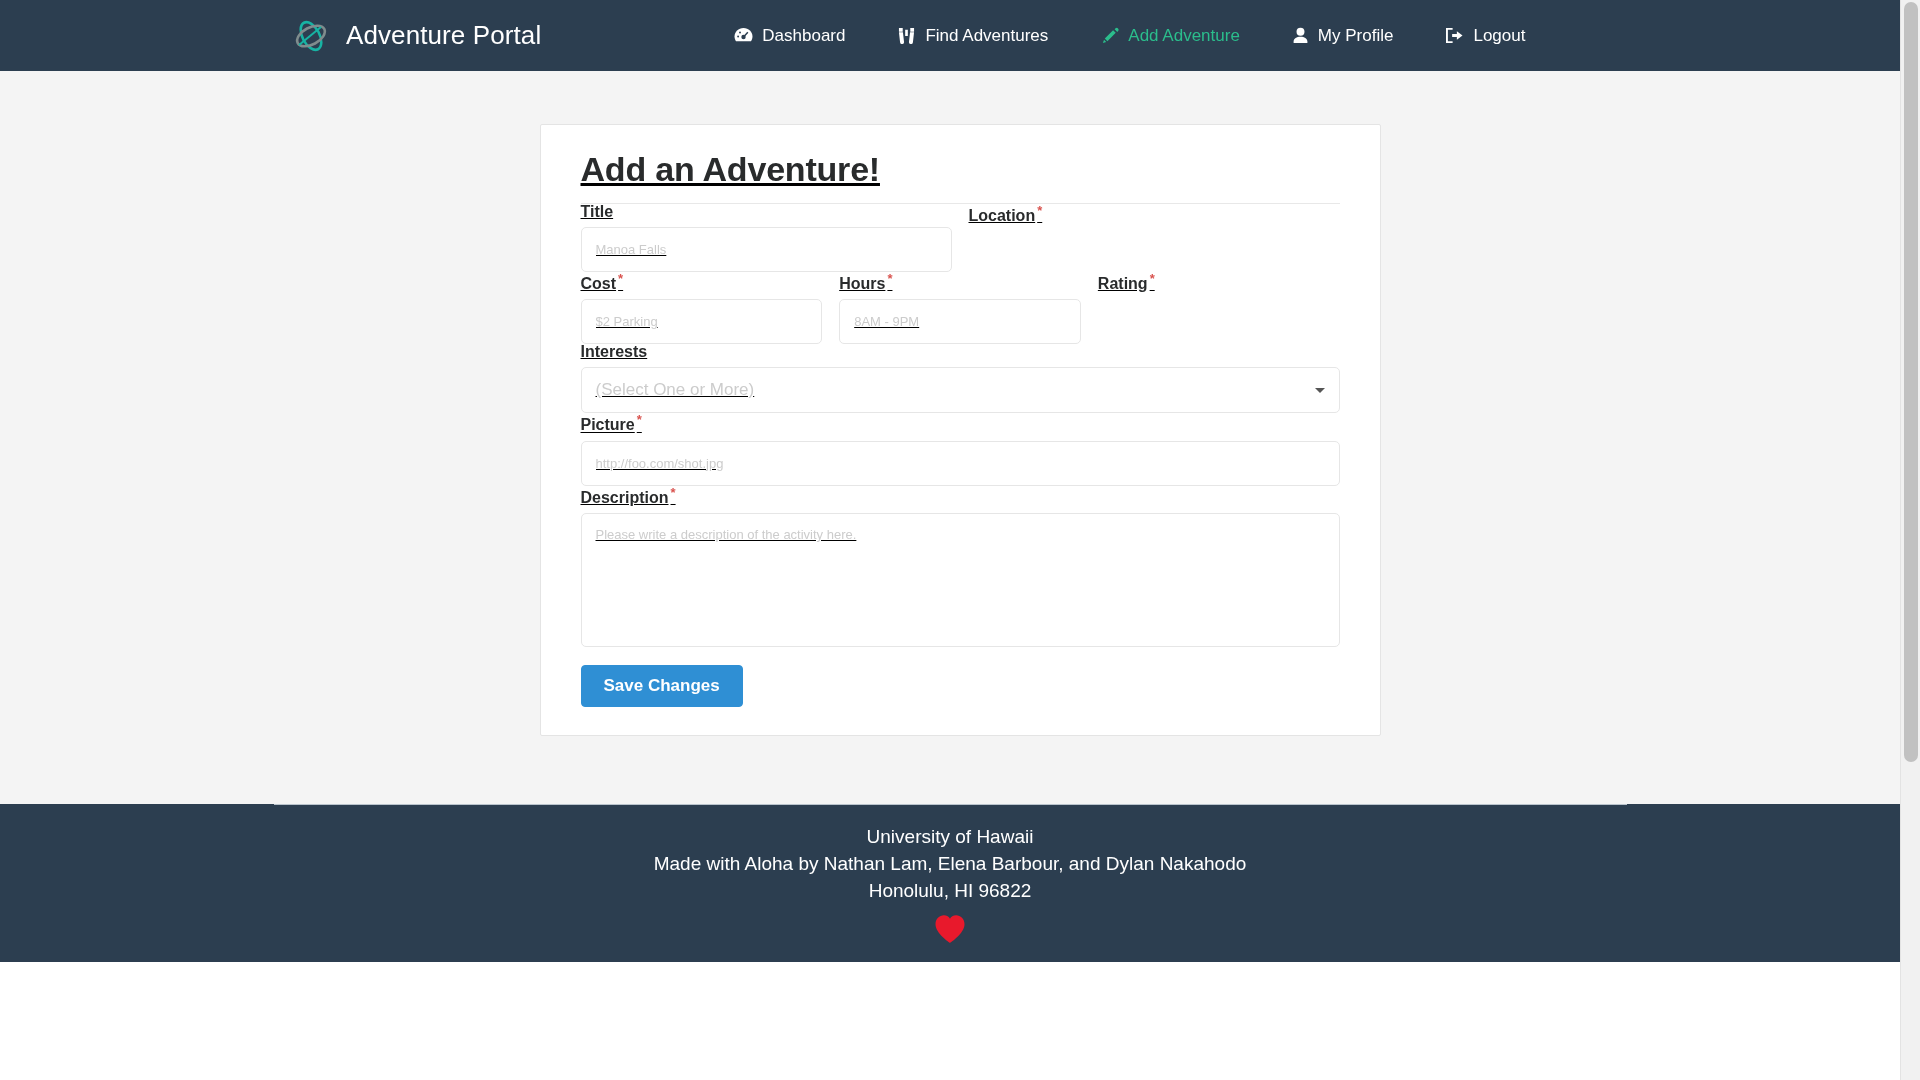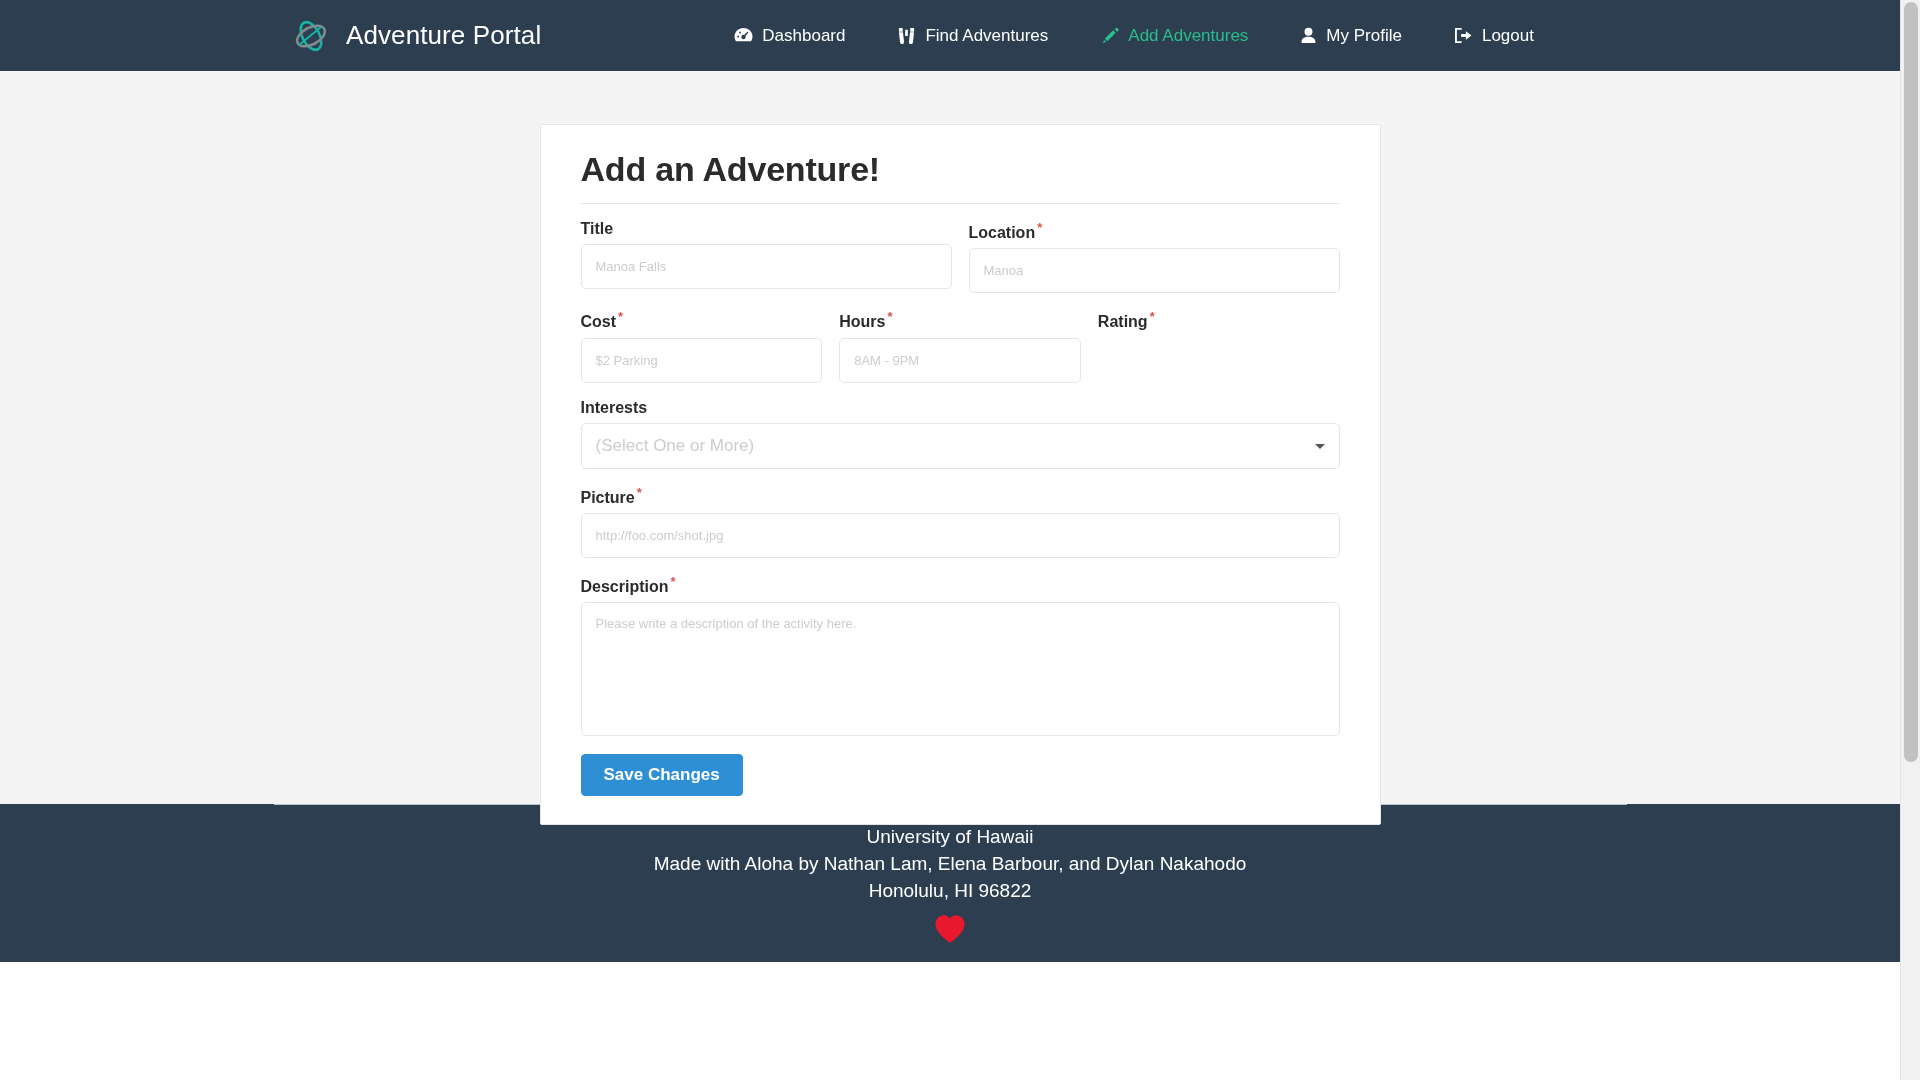--- a/index.html
+++ b/index.html
@@ -69,38 +69,38 @@
     padding-top: 53px;
     height: 733px;
   }
   .card {
     width: 841px;
     margin: 0 auto;
     background: #ffffff;
     border: 1px solid #e4e4e4;
     border-radius: 2px;
     padding: 25px 20px 28px 20px;
+    text-decoration: underline;
   }
   .card-title {
     font-size: 34px;
     font-weight: bold;
     color: #292b2c;
     margin: 0 0 0 20px;
     padding-bottom: 14px;
     letter-spacing: -0.2px;
   }
   .divider {
     border: 0;
     border-top: 1px solid #e8e8e8;
     margin: 0 20px 0 20px;
   }
   .form { padding: 0 20px; }
   .row {
     display: flex;
-    margin-top: 17px;
   }
   .field { display: flex; flex-direction: column; }
   .field-label {
     font-size: 16px;
     font-weight: bold;
     color: #292b2c;
     margin-bottom: 7px;
     line-height: 1;
   }
   .req {
@@ -260,21 +260,21 @@
         </span>
         <span>Find Adventures</span>
       </a>
 
       <a class="nav-item active" href="#">
         <span class="nav-icon">
           <svg width="19" height="17" viewBox="0 0 20 18">
             <path fill="#2bbd8c" d="M16.4 1.4a2 2 0 0 1 2.8 2.8l-1 1-2.8-2.8zM13.8 3.4l2.8 2.8-8.8 8.8-2.8-2.8zM4.2 13.4l2.4 2.4-3.6 1.2z"></path>
           </svg>
         </span>
-        <span>Add Adventures</span>
+        <span>Add Adventure</span>
       </a>
 
       <a class="nav-item" href="#">
         <span class="nav-icon">
           <svg width="17" height="17" viewBox="0 0 18 18">
             <circle cx="9" cy="5" r="4.2" fill="#ffffff"></circle>
             <path fill="#ffffff" d="M9 10.3c-4 0-7.3 2.2-7.3 4.9V17h14.6v-1.8c0-2.7-3.3-4.9-7.3-4.9z"></path>
           </svg>
         </span>
         <span>My Profile</span>
@@ -305,21 +305,20 @@
           <div class="field" style="width:391px; margin-right:17px;">
             <label class="field-label">
               <span>Title</span>
             </label>
             <input class="input" type="text" placeholder="Manoa Falls" style="">
           </div>
           <div class="field" style="width:391px;">
             <label class="field-label">
               <span>Location</span><span class="req">*</span>
             </label>
-            <input class="input" type="text" placeholder="Manoa" style="">
           </div>
         </div>
 
         
         <div class="row">
           <div class="field" style="width:255px; margin-right:17px;">
             <label class="field-label">
               <span>Cost</span><span class="req">*</span>
             </label>
             <input class="input" type="text" placeholder="$2 Parking" style="">

